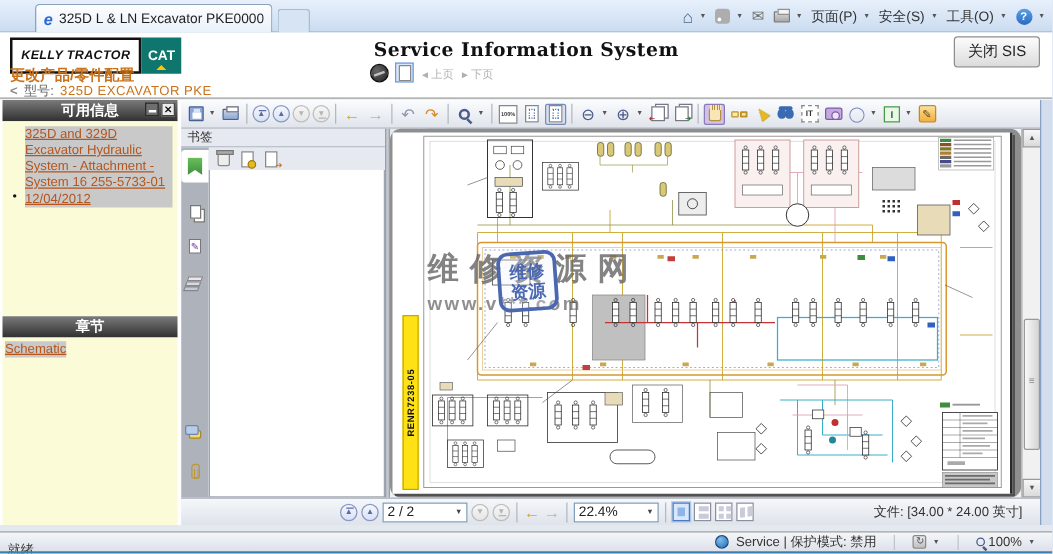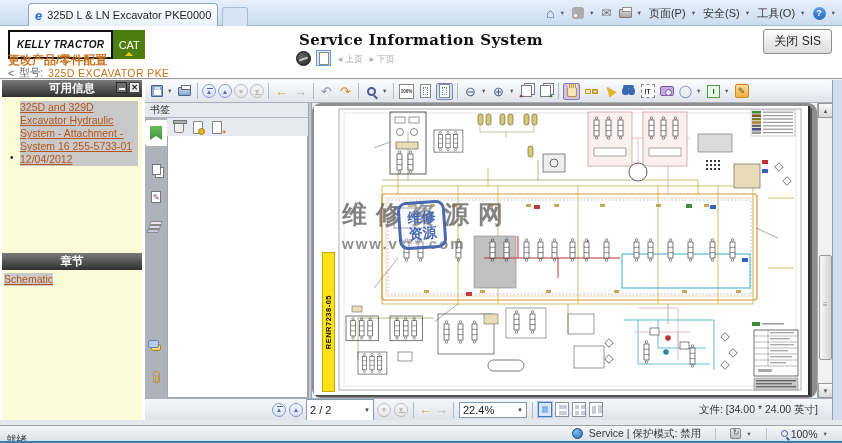--- a/index.html
+++ b/index.html
@@ -29,21 +29,21 @@
   .prn-g::before { content:""; position:absolute; left:2px; top:-3px; width:8px; height:3px; background:#F4F4F4; border:1px solid #909090; }
   .help-g { width:13px; height:13px; border-radius:50%; background:linear-gradient(#5AA0E8,#2A6AC0); color:#fff;
     font-size:9px; font-weight:bold; display:flex; align-items:center; justify-content:center; }
   .help-g::before { content:"?"; }
 
   
   .sisheader { position:absolute; left:0; top:26px; width:842px; height:53px; background:#FFFFFF; border-bottom:1px solid #9A9A9A; }
   .logo { position:absolute; left:8px; top:4px; display:flex; align-items:stretch; }
   .logo-kt { border:2px solid #111; background:#fff; padding:7px 7px; font-size:10px; font-weight:bold;
     font-style:italic; color:#111; display:flex; align-items:center; letter-spacing:.3px; }
-  .logo-cat { position:relative; width:32px; background:#4d7c0f; color:#fff; font-size:11px; font-weight:normal;
+  .logo-cat { position:relative; width:32px; background:#0f766e; color:#fff; font-size:11px; font-weight:bold;
     display:flex; align-items:center; justify-content:center; }
   .logo-cat i { position:absolute; left:12px; bottom:3px; width:0; height:0; font-style:normal;
     border-left:4px solid transparent; border-right:4px solid transparent; border-bottom:4px solid #FFC510; }
   .sis-title { position:absolute; left:0; right:0; top:5px; text-align:center;
     font-family:"DejaVu Serif", serif; font-size:15px; font-weight:bold; color:#111; letter-spacing:.4px; }
   .close-btn { position:absolute; right:10px; top:3px; padding:3px 10px; font-size:12px; color:#222;
     background:linear-gradient(#FCFCFC,#DCDCDC); border:1px solid #8E8E8E; border-radius:3px; cursor:pointer; }
   .chg-link { position:absolute; left:8px; top:26px; font-size:12px; font-weight:bold; color:#C8731B; cursor:pointer; }
   .model-row { position:absolute; left:8px; top:40px; font-size:10.5px; color:#666; display:flex; gap:5px; align-items:center; }
   .model-chevron { color:#888; font-weight:bold; }
@@ -175,21 +175,21 @@
   .vscroll { position:absolute; left:817px; top:103px; width:15px; height:295px; background:#F1F1F1; border-left:1px solid #AAA; }
   .sc-btn { position:absolute; left:0; width:15px; height:15px; background:linear-gradient(#F8F8F8,#DADADA); border:1px solid #999;
     font-size:6px; color:#555; display:flex; align-items:center; justify-content:center; cursor:pointer; }
   .sc-thumb { position:absolute; left:1px; top:152px; width:13px; height:105px; background:linear-gradient(90deg,#F8F8F8,#D4D4D4);
     border:1px solid #999; border-radius:2px; cursor:grab; }
   .sc-thumb::after { content:"≡"; position:absolute; left:3px; top:44px; font-size:8px; color:#888; }
 
   
   .pdfbb { position:absolute; left:145px; top:398px; width:687px; height:22px;
     background:linear-gradient(#F5F7FA,#DFE3EA); border-top:1px solid #A9AFB9; display:flex; align-items:center; padding:0 6px; gap:3px; }
-  .pg-combo { width:68px; height:22px; }
+  .pg-combo { width:68px; height:16px; }
   .zm-combo { width:68px; height:16px; }
   .lay-ico { width:14px; height:15px; border:1px solid #8A90A0; background:#fff; position:relative; cursor:pointer; flex:none; }
   .lay-ico.active { border-color:#4A7AC0; background:#D8E8FA; box-shadow:0 0 0 1px #A8C4E8; }
   .lay-ico.active::after { content:""; position:absolute; inset:3px; background:#8FB4E8; }
   .lay-cont::after { content:""; position:absolute; left:3px; top:2px; width:8px; height:4px; background:#C8CCD8; box-shadow:0 6px 0 #C8CCD8; }
   .lay-two::after { content:""; position:absolute; left:2px; top:2px; width:4px; height:4px; background:#C8CCD8;
     box-shadow:6px 0 0 #C8CCD8, 0 6px 0 #C8CCD8, 6px 6px 0 #C8CCD8; }
   .lay-book::after { content:""; position:absolute; left:2px; top:3px; width:4px; height:8px; background:#C8CCD8; transform:skewY(-8deg);
     box-shadow:6px 0 0 #C8CCD8; }
   .file-info { margin-left:auto; font-size:10.5px; color:#333; padding-right:8px; }

